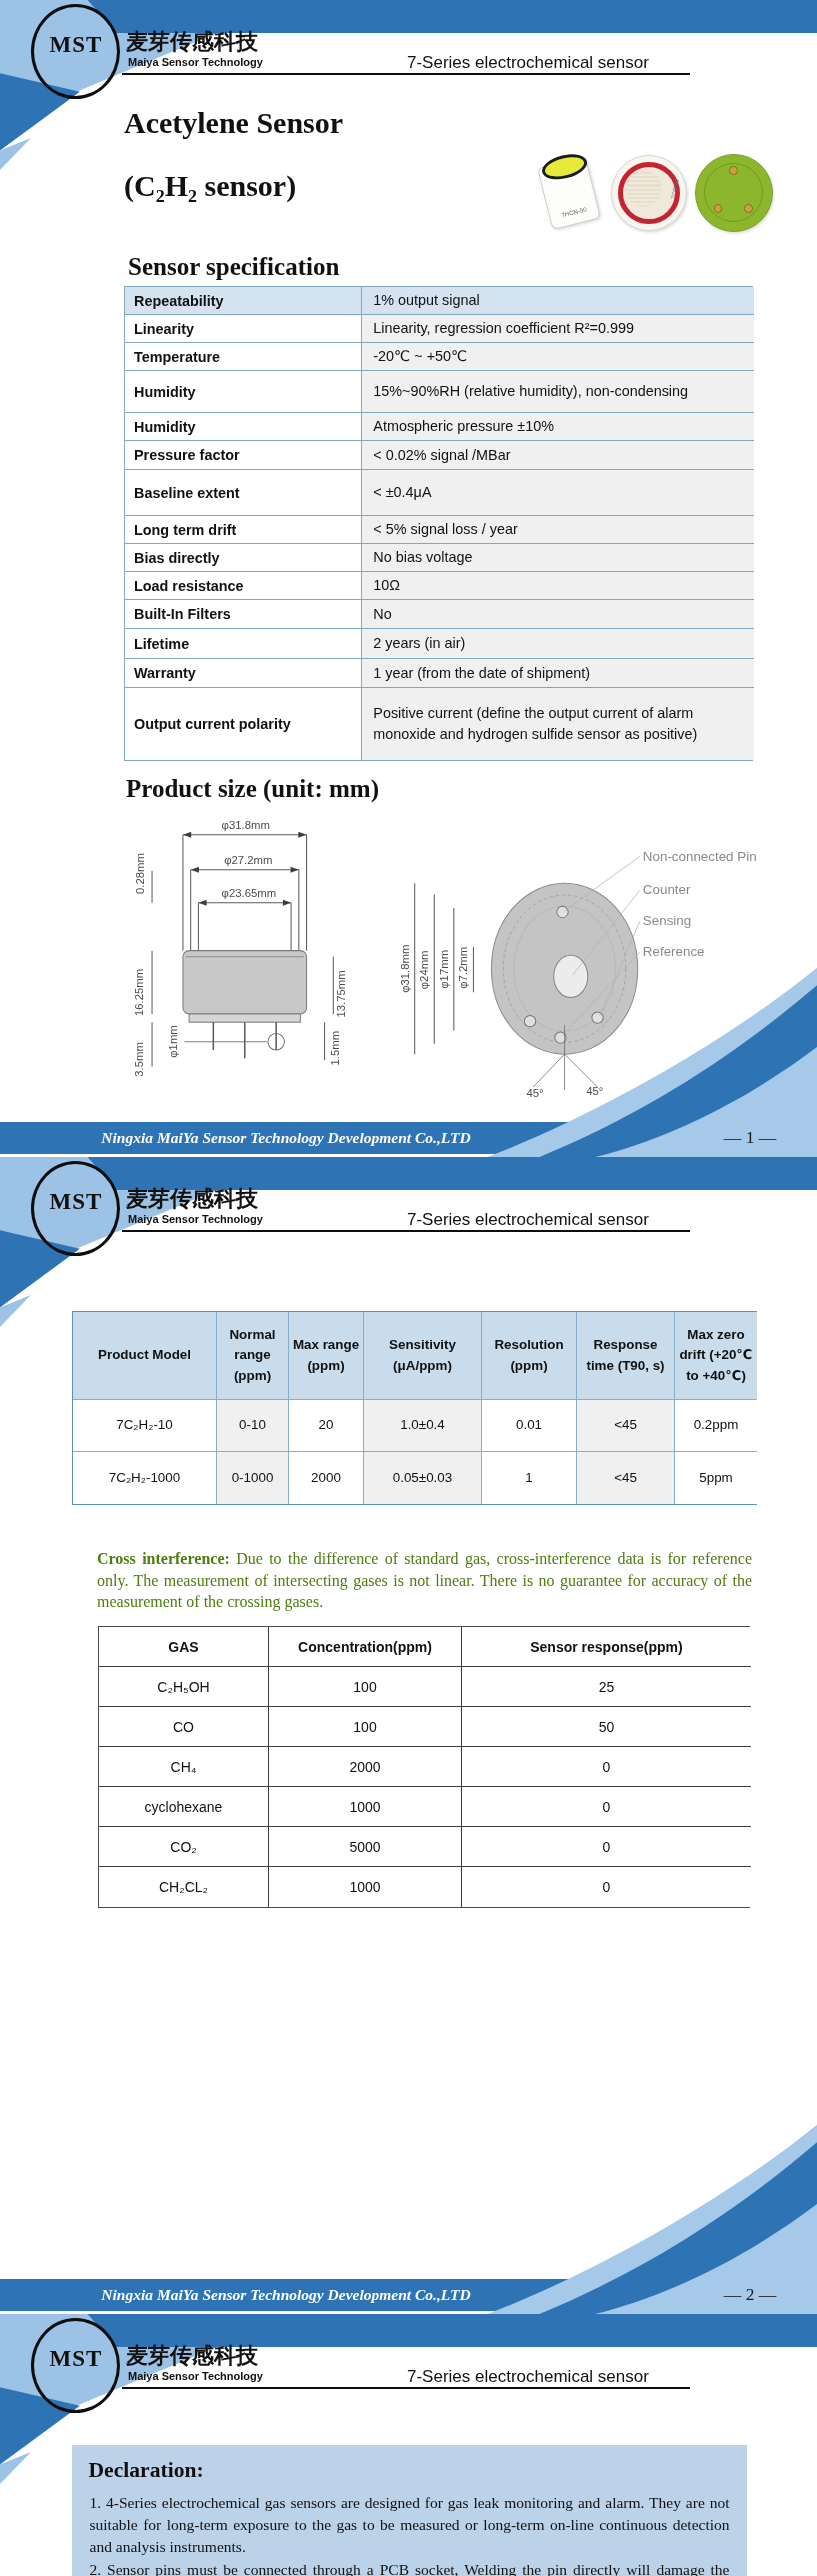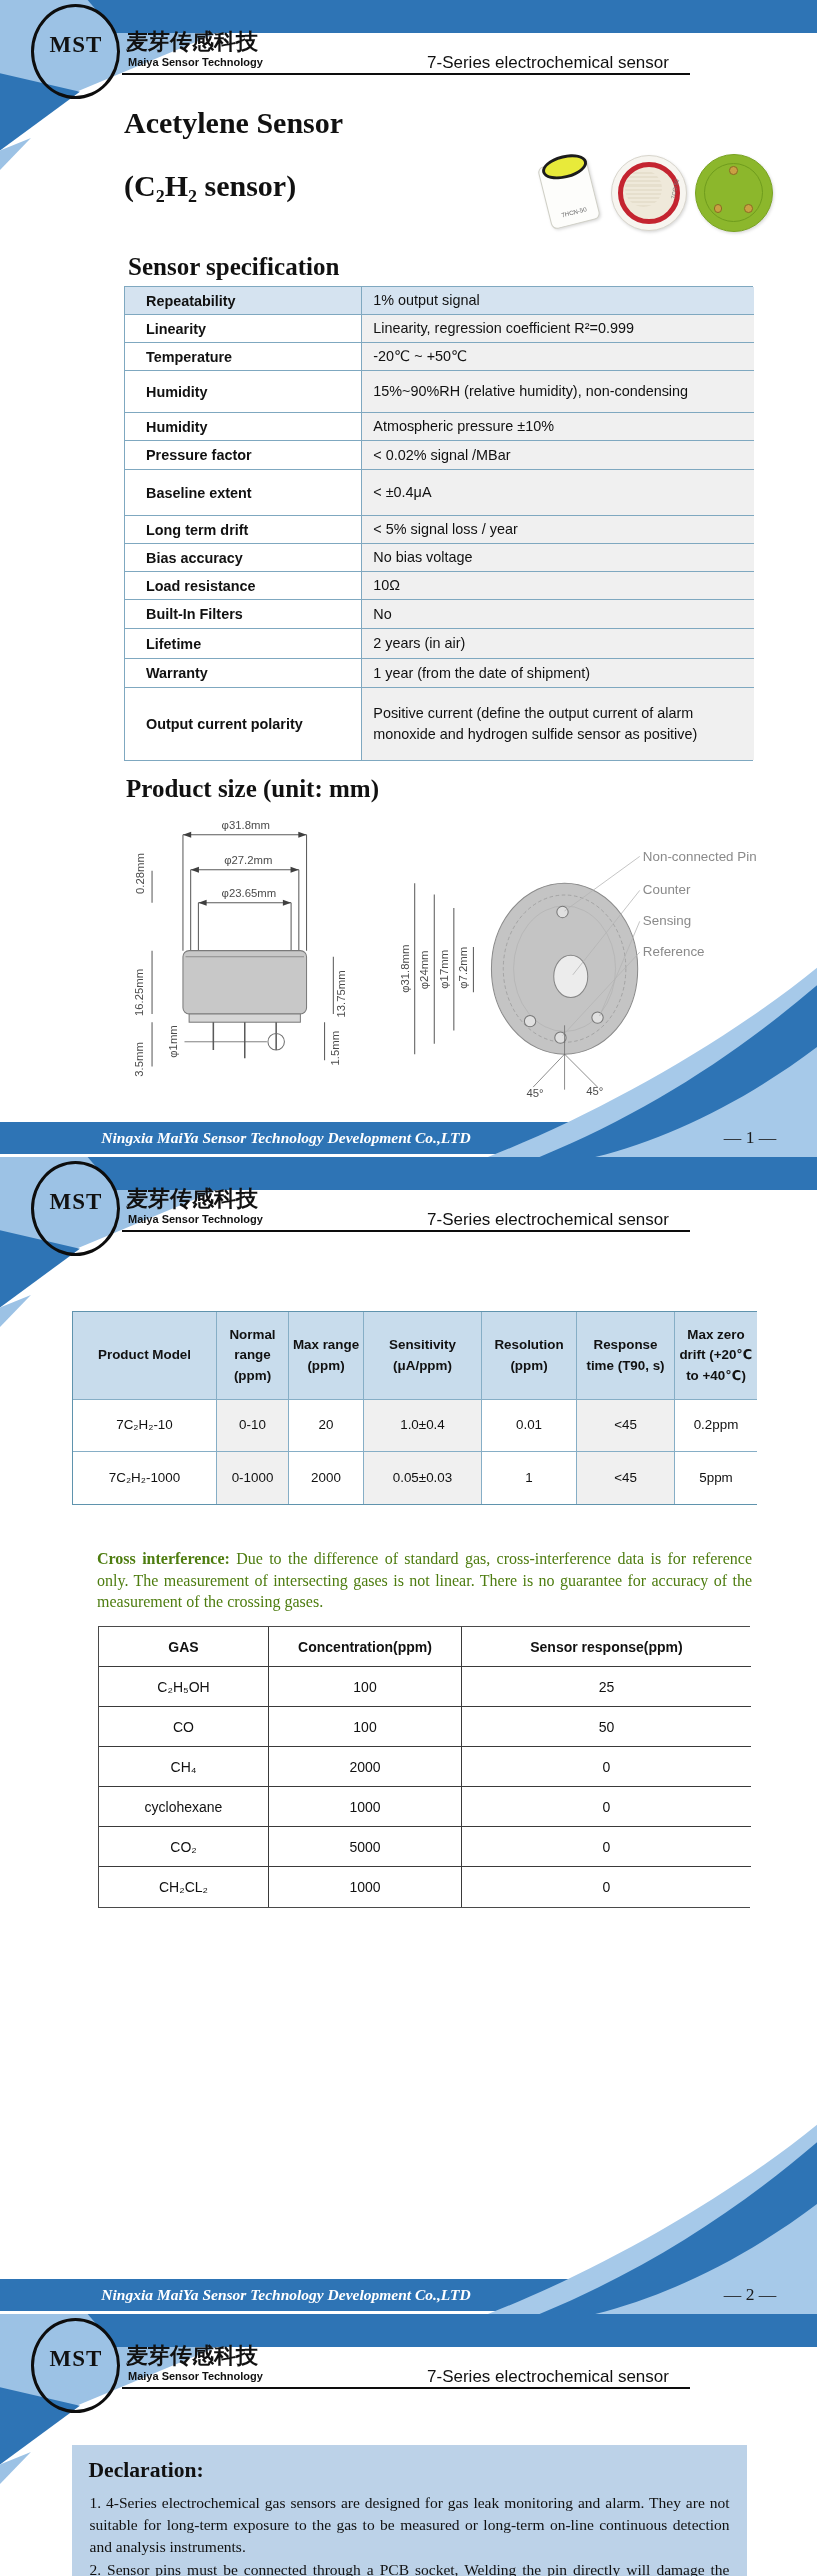--- a/index.html
+++ b/index.html
@@ -9,21 +9,21 @@
 
   
   .hdr-svg{position:absolute;left:0;top:0;width:818px;height:170px;}
   .logo-circle{position:absolute;left:31px;top:4.1px;width:83px;height:89px;
       border:3.1px solid #0d0d0d;border-radius:50%;background:transparent;}
   .logo-mst{position:absolute;left:32px;top:32px;width:88px;text-align:center;
       font-family:"Liberation Serif","DejaVu Serif",serif;font-weight:bold;font-size:23px;letter-spacing:1px;}
   .brand-cn{position:absolute;left:126px;top:27px;font-size:22px;font-weight:bold;
       font-family:"DejaVu Sans","Liberation Sans",sans-serif;}
   .brand-en{position:absolute;left:128px;top:56px;font-size:11px;font-weight:bold;}
-  .series{position:absolute;left:407px;top:53px;width:282px;text-align:center;font-size:17px;font-weight:400;}
+  .series{position:absolute;left:407px;top:53px;width:282px;text-align:left;font-size:17px;font-weight:400;}
   .hdr-line{position:absolute;left:122px;top:73px;width:568px;height:2.1px;background:#0d0d0d;}
 
   
   .fbar{position:absolute;left:0;top:1122px;width:732px;height:32px;background:#2e74b5;}
   .fbar span{position:absolute;left:0;top:7.2px;width:572px;text-align:center;color:#fff;
       font-family:"Liberation Serif","DejaVu Serif",serif;font-weight:bold;font-style:italic;font-size:15.5px;}
   .swoosh{position:absolute;right:0;top:937px;width:361px;height:220px;}
   .pagenum{position:absolute;right:32px;top:1127px;width:72px;text-align:center;
       font-family:"Liberation Serif","DejaVu Serif",serif;font-size:17.5px;color:#1a1a1a;}
 
@@ -50,21 +50,21 @@
   .ph3 .inner{position:absolute;left:8.2px;top:8.2px;width:57px;height:57px;border-radius:50%;
       border:1px solid #6f9c1d;}
   .ph3 .pin{position:absolute;width:6.7px;height:6.7px;border-radius:50%;background:#caa043;border:1px solid #8a6a22;}
   .sec-h{position:absolute;font-family:"Liberation Serif","DejaVu Serif",serif;font-weight:bold;font-size:25px;}
 
   .spec-table{position:absolute;left:124px;top:286px;width:629px;display:grid;
       grid-template-columns:237px 392px;
       grid-template-rows:28px 28px 28px 42px 28px 29px 46px 28px 28px 28px 29px 30px 29px 72px;
       border:1px solid #7fa8c0;box-sizing:border-box;font-size:14.4px;}
   .spec-table .c{display:flex;align-items:center;border-bottom:1px solid #7fa8c0;box-sizing:border-box;
-      padding-left:21px;background:#fff;}
+      padding-left:9px;background:#fff;}
   .spec-table .lab{font-weight:bold;border-right:1px solid #7fa8c0;}
   .spec-table .val{background:#f0f0f0;padding-left:11.3px;padding-right:5.2px;line-height:1.45;}
   .spec-table .hd{background:#d5e3f0 !important;}
   .spec-table .last{border-bottom:none;}
 
   .draw{position:absolute;left:67px;top:809px;width:716px;height:309px;}
   .draw text{font-family:"Liberation Sans","DejaVu Sans",sans-serif;}
   .dim{font-size:22px;fill:#4b4b4b;}
   .pinlab{font-size:26px;fill:#8a8a8a;}
 
@@ -152,21 +152,21 @@
       <div class="c lab">Humidity</div>
       <div class="c val">15%~90%RH (relative humidity), non-condensing</div>
       <div class="c lab">Humidity</div>
       <div class="c val">Atmospheric pressure ±10%</div>
       <div class="c lab">Pressure factor</div>
       <div class="c val">&lt; 0.02% signal /MBar</div>
       <div class="c lab">Baseline extent</div>
       <div class="c val">&lt; ±0.4μA</div>
       <div class="c lab">Long term drift</div>
       <div class="c val">&lt; 5% signal loss / year</div>
-      <div class="c lab">Bias accuracy</div>
+      <div class="c lab">Bias directly</div>
       <div class="c val">No bias voltage</div>
       <div class="c lab">Load resistance</div>
       <div class="c val">10Ω</div>
       <div class="c lab">Built-In Filters</div>
       <div class="c val">No</div>
       <div class="c lab">Lifetime</div>
       <div class="c val">2 years (in air)</div>
       <div class="c lab">Warranty</div>
       <div class="c val">1 year (from the date of shipment)</div>
       <div class="c lab last">Output current polarity</div>

